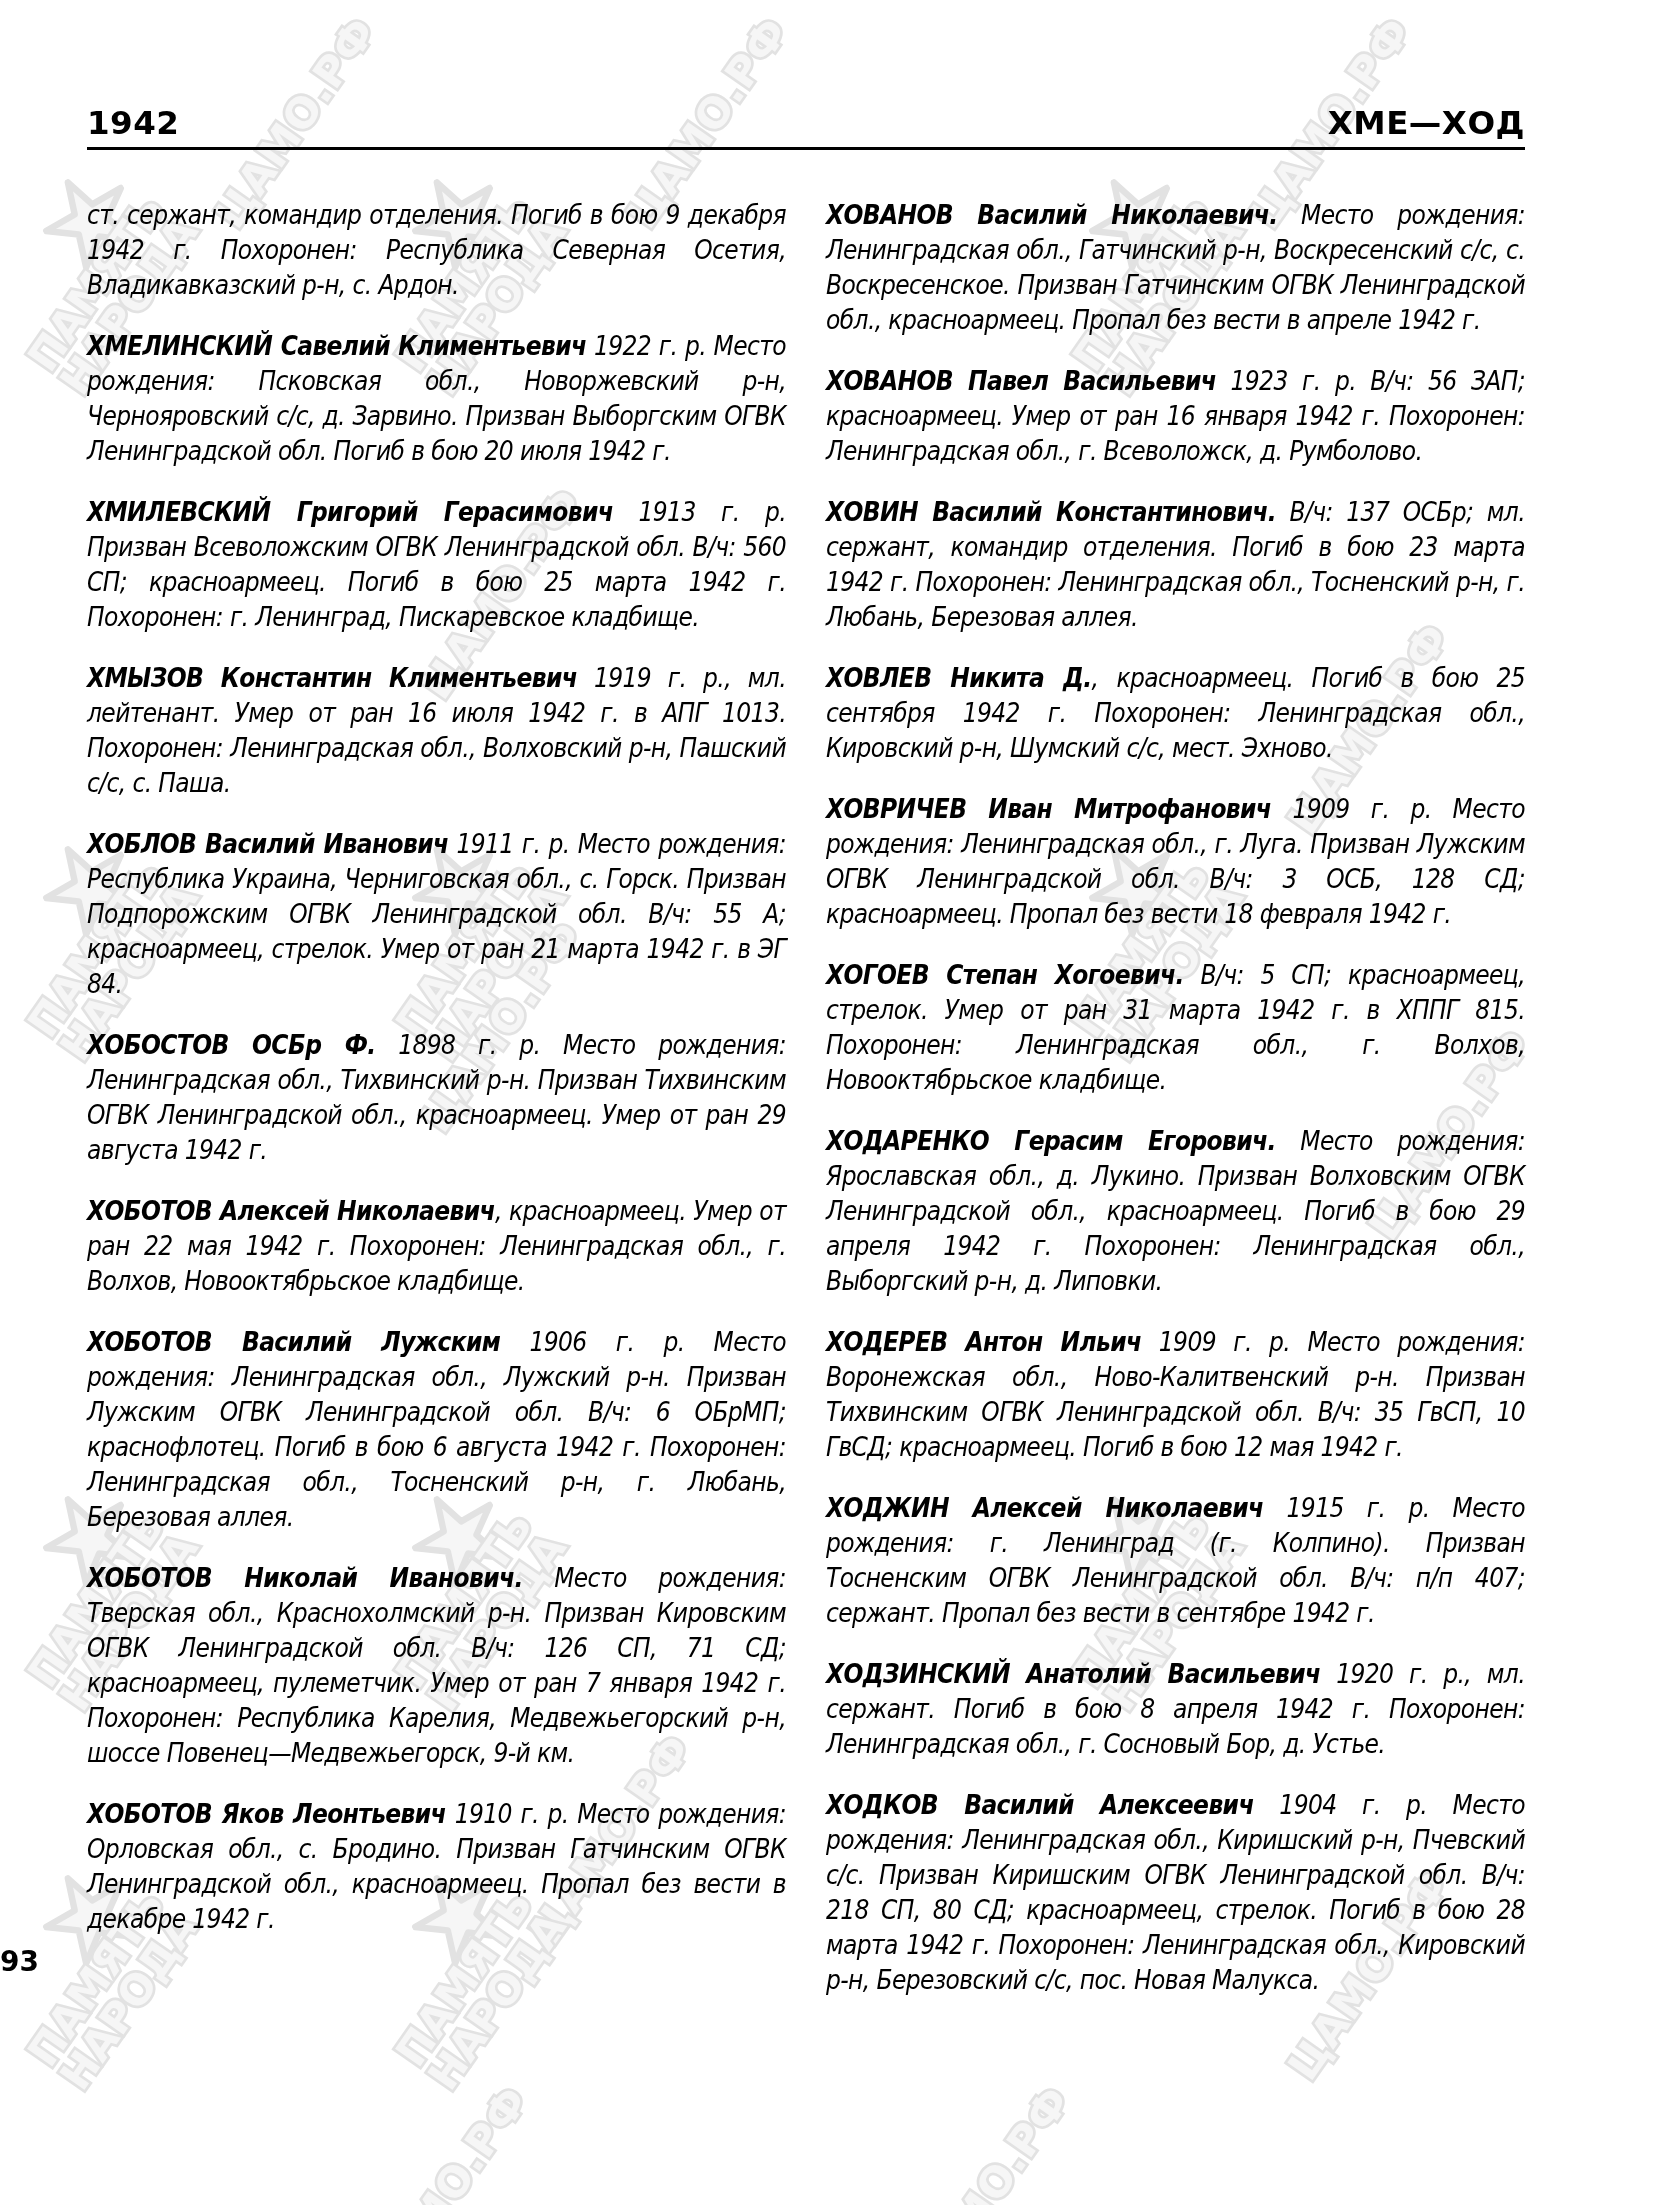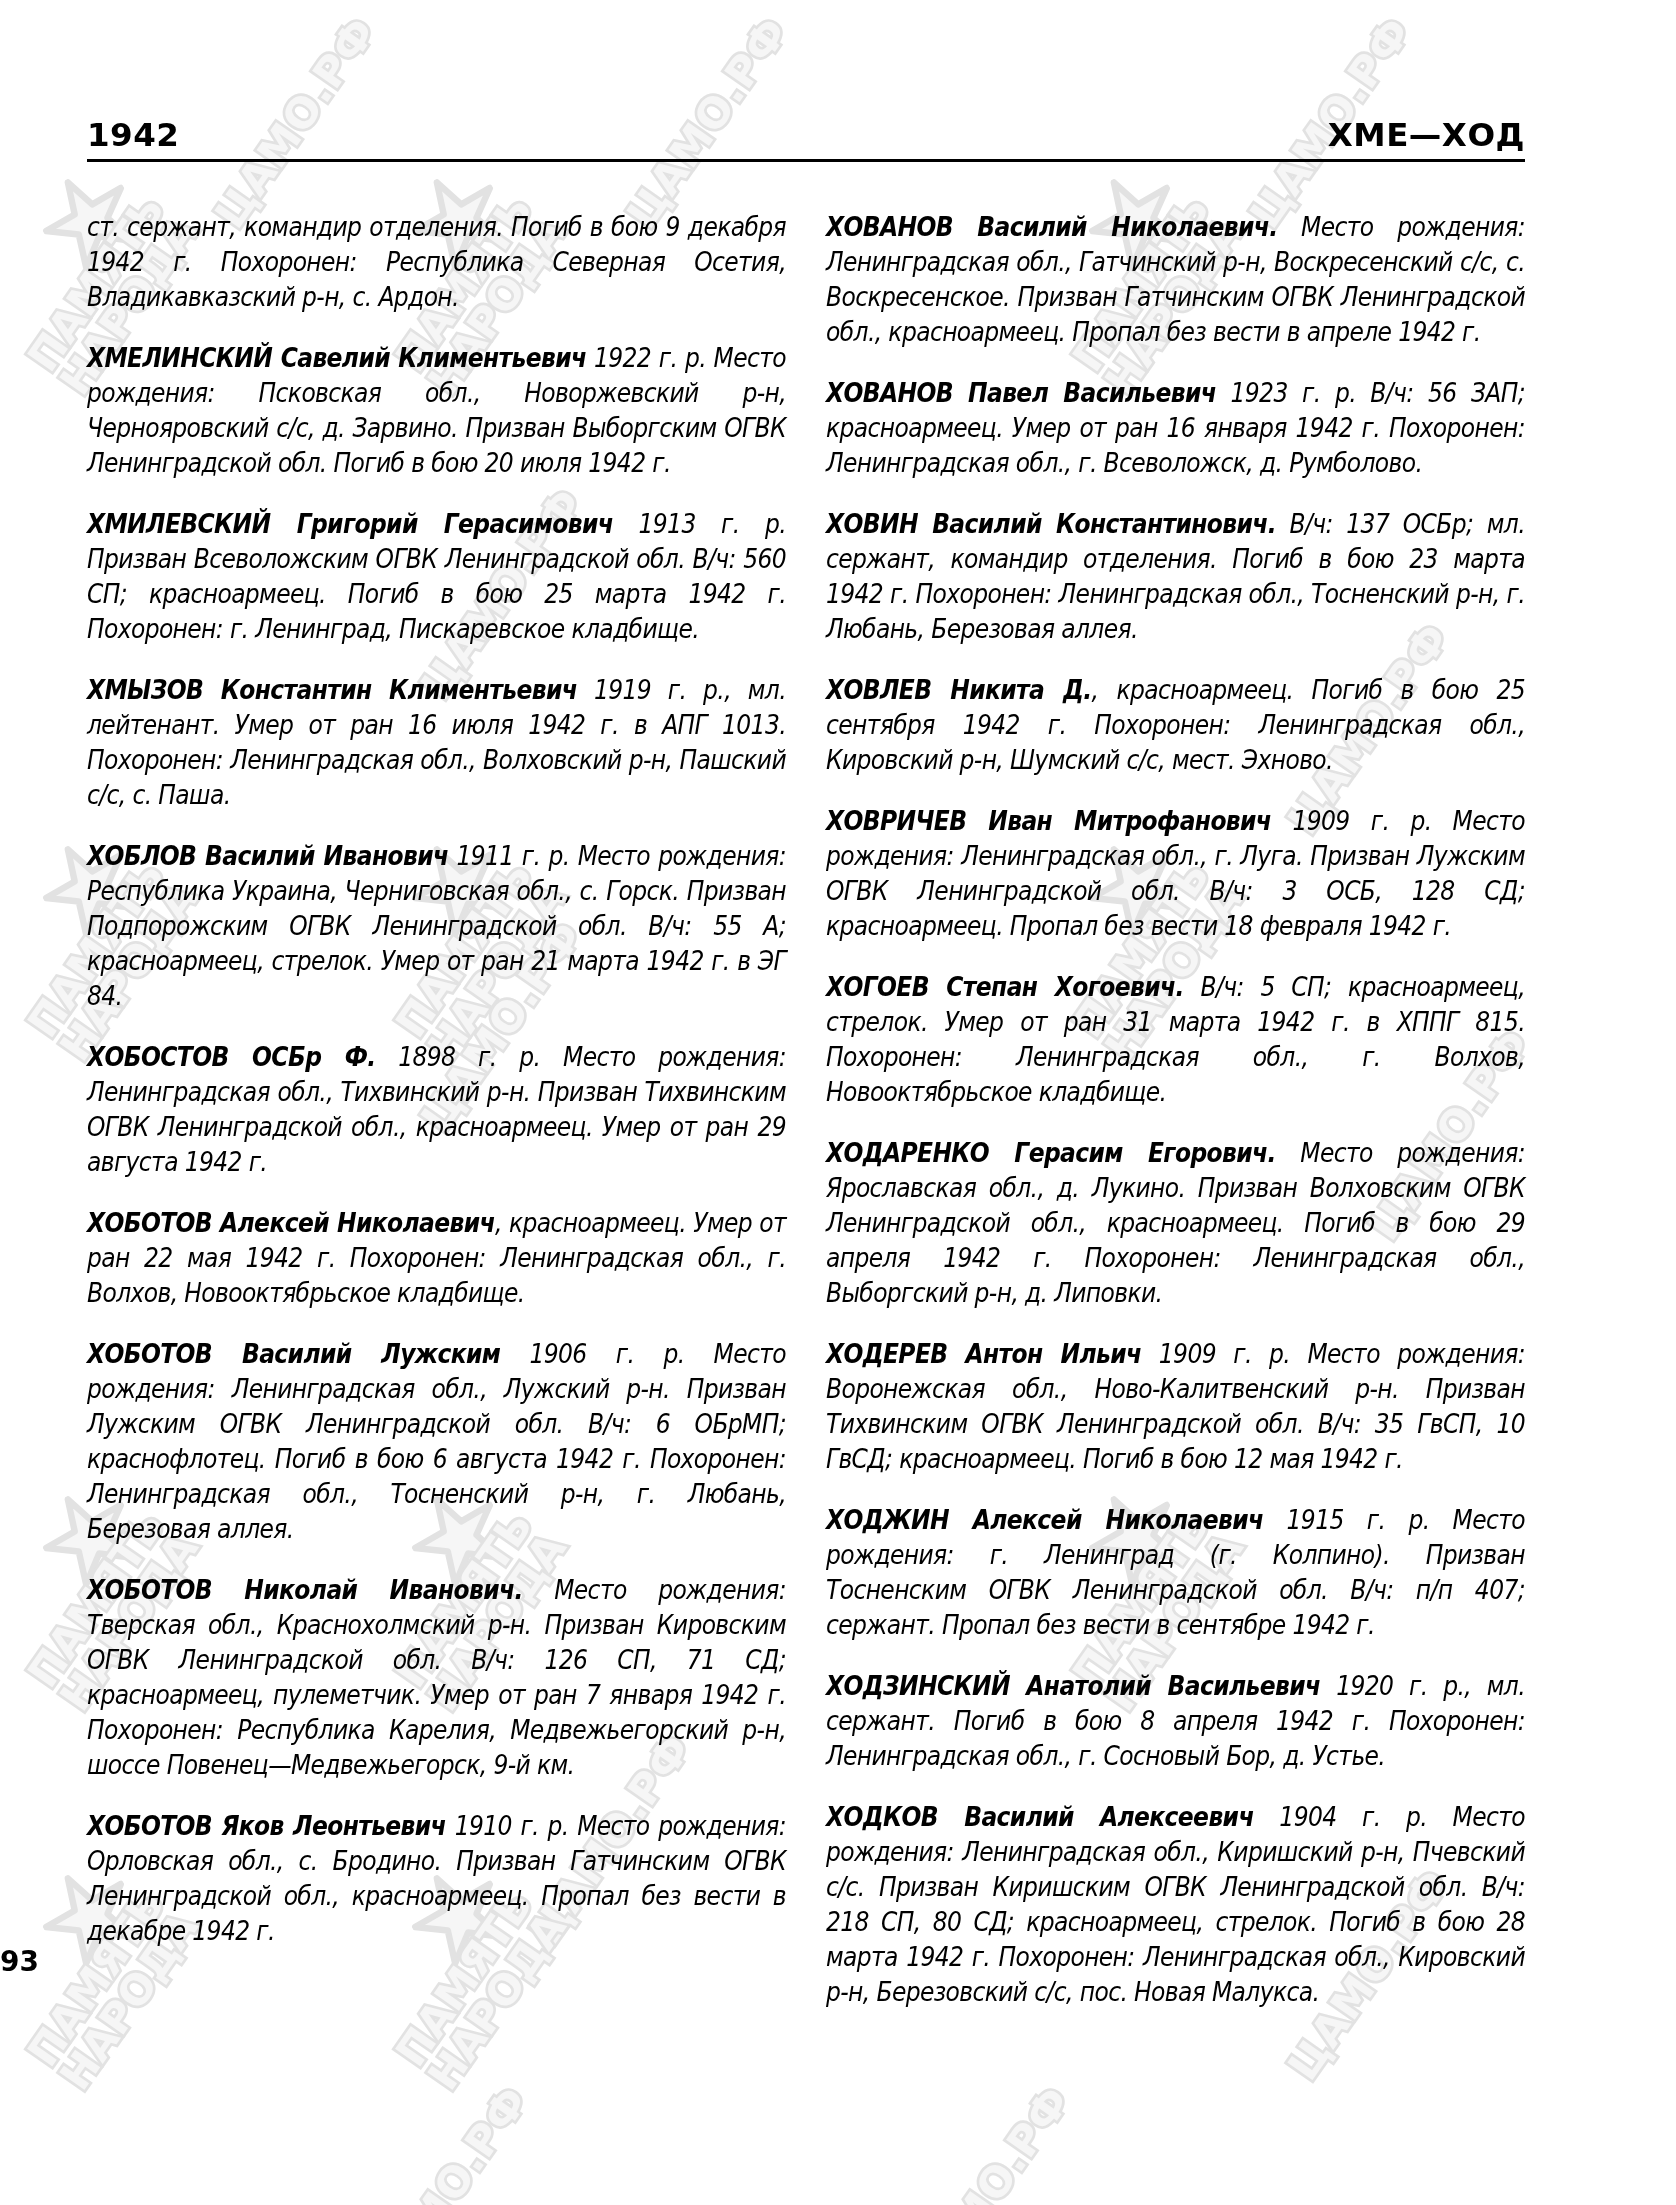--- a/index.html
+++ b/index.html
@@ -6,21 +6,21 @@
   body { width: 1677px; height: 2205px; position: relative; overflow: hidden;
          font-family: "DejaVu Sans", "Liberation Sans", sans-serif; color: #000; }
   .watermarks { position: absolute; inset: 0; pointer-events: none; z-index: 0; }
   .wm-text { position: absolute; font-family: "DejaVu Sans", sans-serif; font-weight: bold;
              color: #f6f6f6; -webkit-text-stroke: 5.4px #e2e2e2; paint-order: stroke fill;
              transform: rotate(-55deg); transform-origin: center; white-space: nowrap; }
   .wm-tsamo { font-size: 42px; letter-spacing: 1.1px; }
   .wm-pamyat { font-size: 42px; line-height: 40px; text-align: center; }
   .wm-star { position: absolute; width: 92px; height: 92px; transform: rotate(-30deg); }
 
-  .page { position: absolute; left: 87px; top: 111px; width: 1438px; z-index: 1; }
+  .page { position: absolute; left: 87px; top: 99px; width: 1438px; z-index: 1; }
   .running-head { display: flex; justify-content: space-between; align-items: flex-end;
                   height: 43px; font-weight: bold; font-size: 32.5px; letter-spacing: 0.5px; }
   .head-rule { height: 2.7px; background: #000; margin-top: 5.4px; }
   .columns { display: flex; justify-content: space-between; margin-top: 21.7px; }
   .col { width: 699px; }
   .entry { font-size: 26px; line-height: 35px; text-align: justify; margin-bottom: 10.8px;
            font-family: "DejaVu Sans Condensed", "DejaVu Sans", sans-serif; letter-spacing: -0.6px; font-style: italic; }
   .entry .name { font-weight: bold; }
   .page-number { position: absolute; left: 0; right: 0; top: 1945px; 
                  font-size: 28px; font-weight: bold; }

